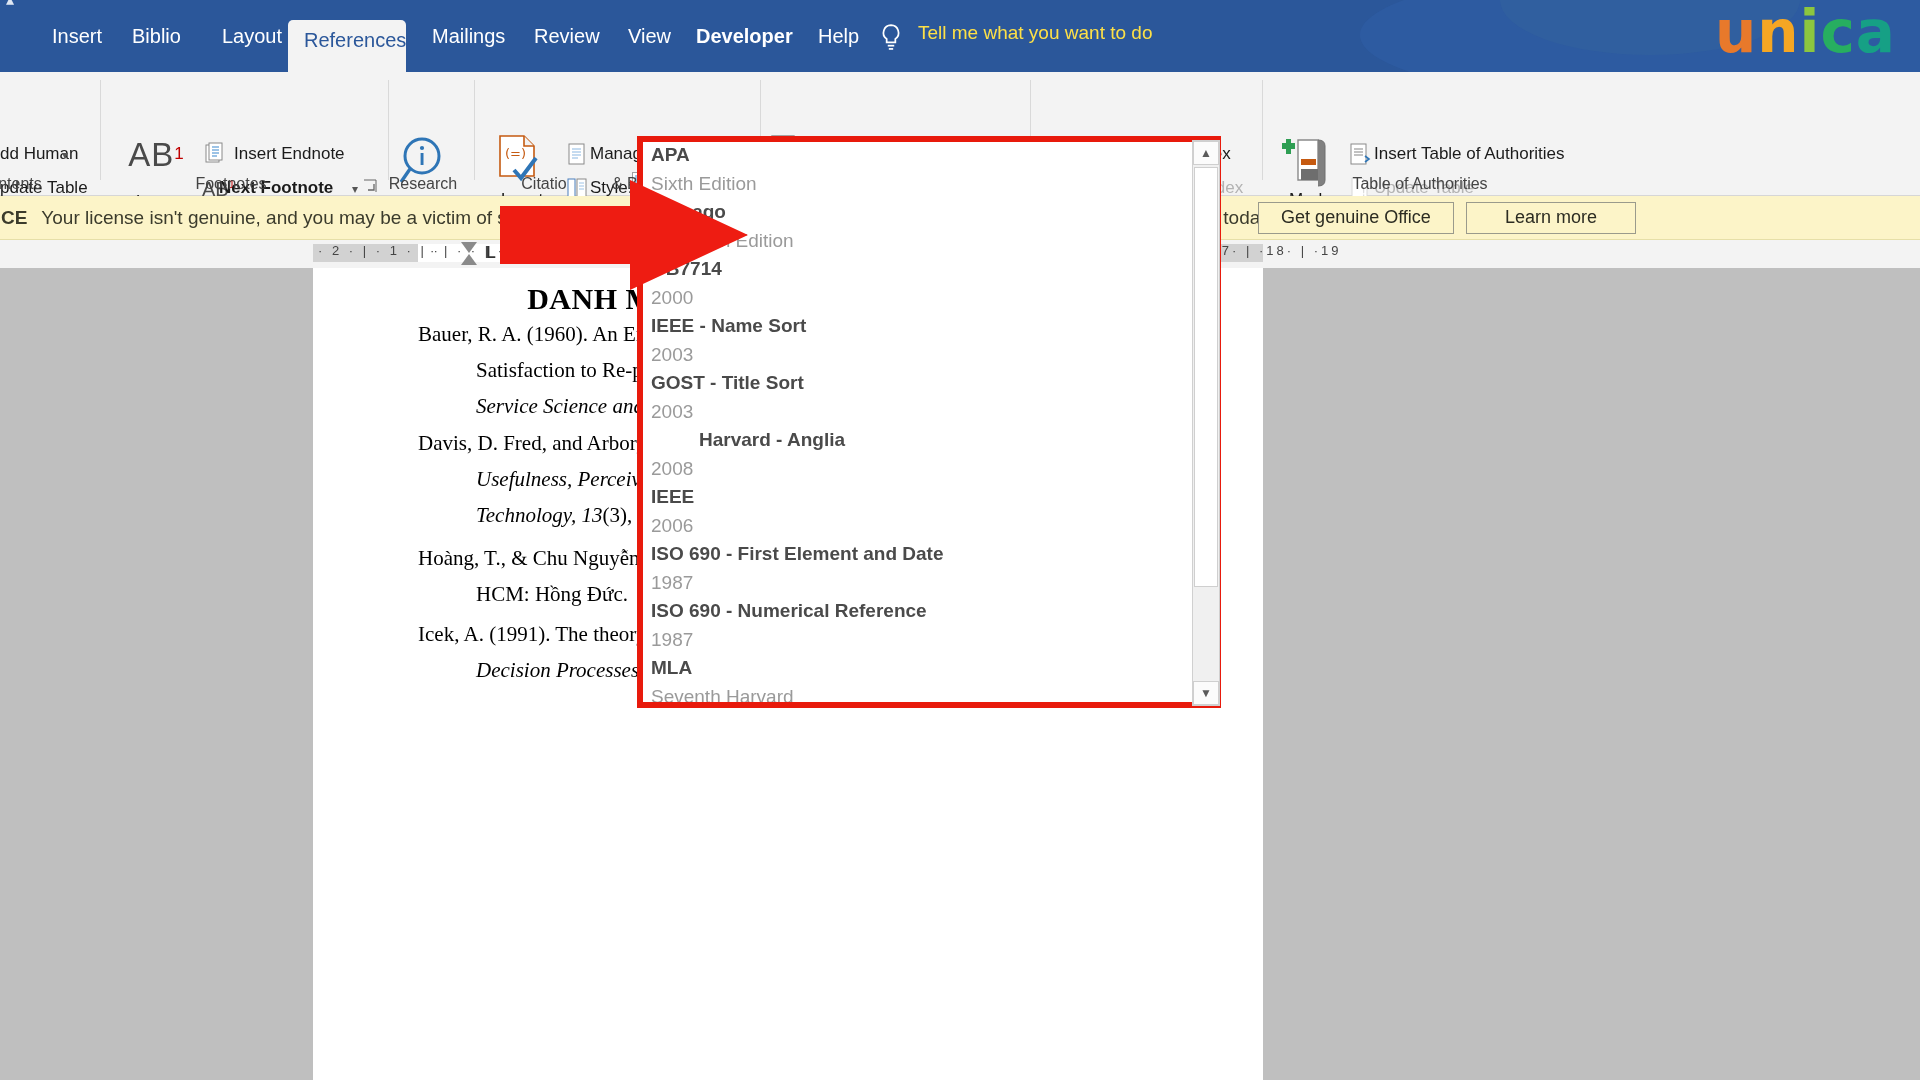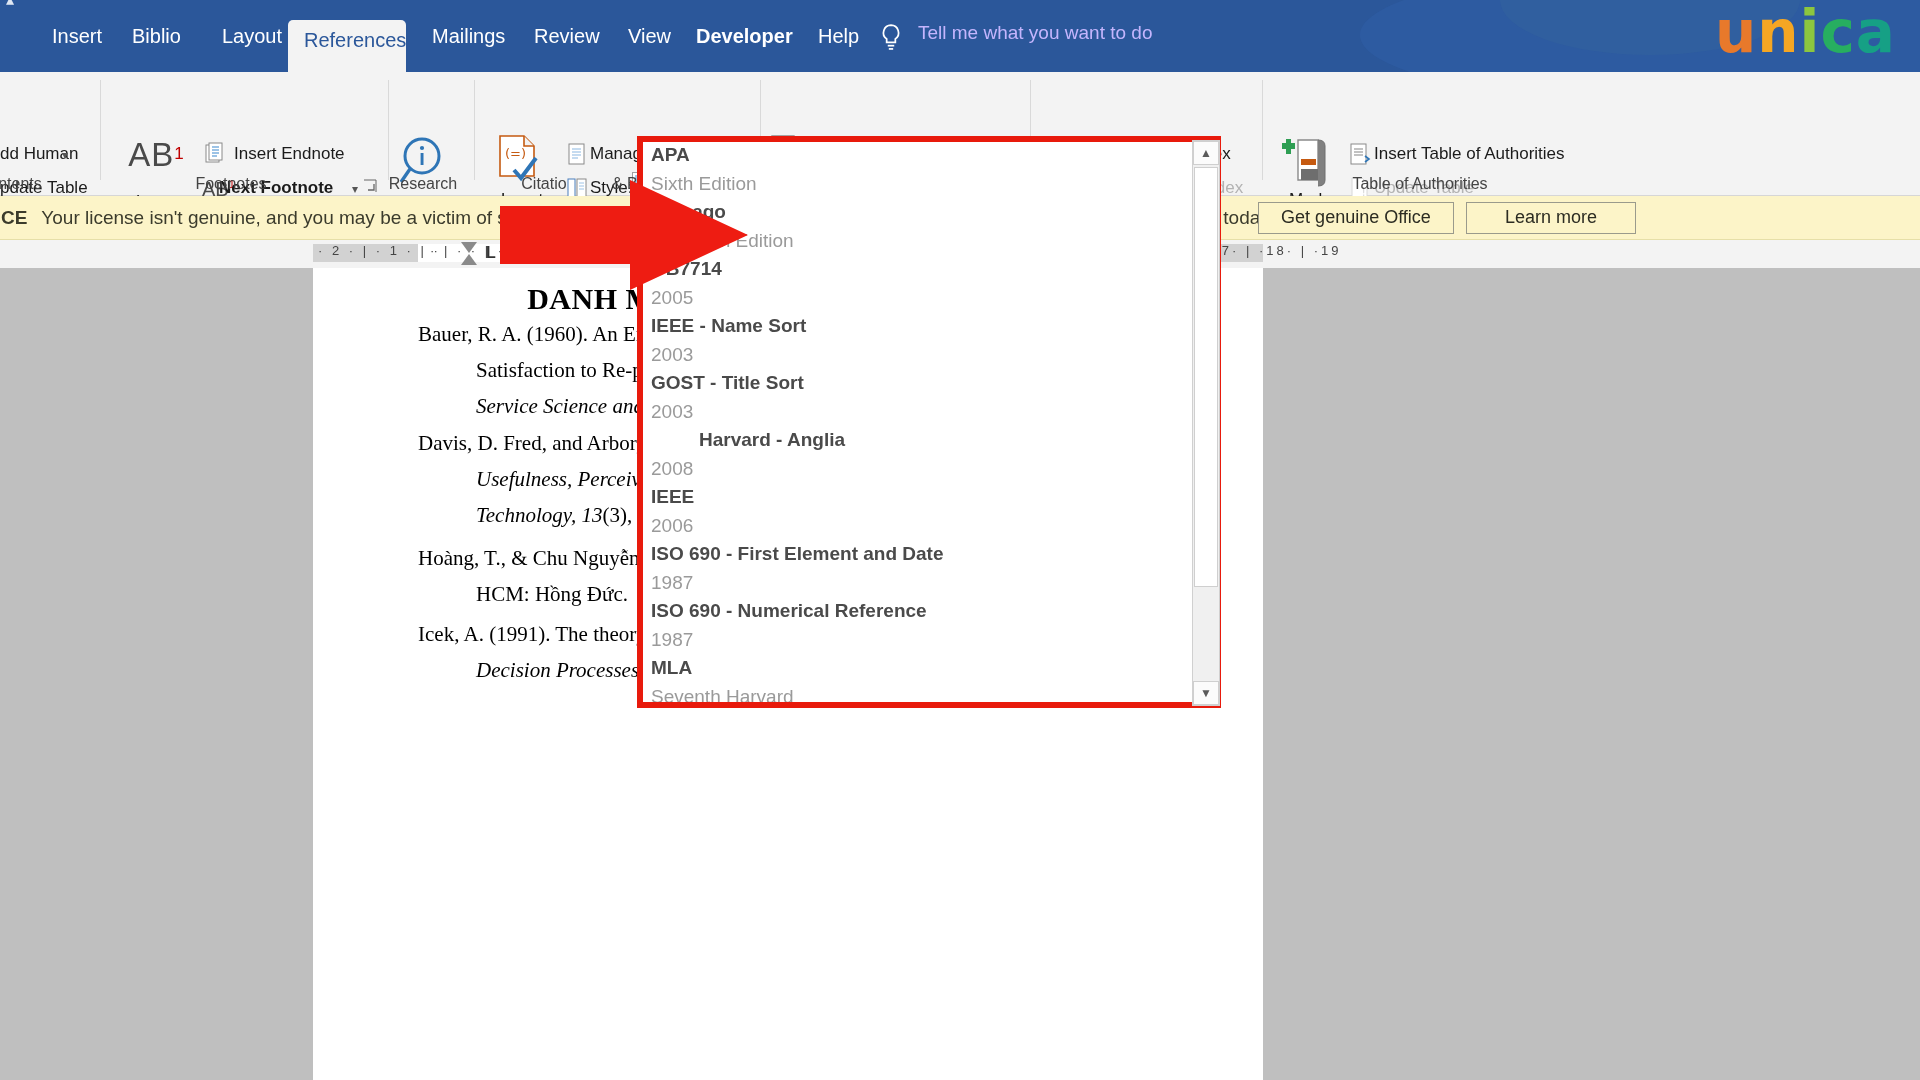--- a/index.html
+++ b/index.html
@@ -26,21 +26,21 @@
   .tab{
     position:absolute; top:20px; height:52px; color:#fff;
     font-size:20px; line-height:32px; padding:0 16px; white-space:nowrap;
     cursor:pointer;
   }
   .tab.active{
     background:#F3F3F3; color:#2B579A; border-radius:5px 5px 0 0;
     padding-top:0; top:20px; line-height:40px; height:52px;
   }
   #tellme{
-    position:absolute; top:22px; color:#c4b5fd; font-size:19px; white-space:nowrap;
+    position:absolute; top:22px; color:#fde047; font-size:19px; white-space:nowrap;
   }
   #bulb-icon{ position:absolute; top:22px; left:878px; width:26px; height:30px;}
   
   #unica-logo{
     position:absolute; right:24px; top:-2px; font-size:58px; font-weight:bold;
     letter-spacing:1px; font-family:"DejaVu Sans", sans-serif;
   }
   #unica-logo .u{color:#E8792B;}
   #unica-logo .n{color:#F5A623;}
   #unica-logo .i{color:#8CC63F;}
@@ -451,21 +451,21 @@
   <polygon points="0,26 130,26 130,0 248,55 130,110 130,84 0,84" fill="#EE1C12"></polygon>
 </svg>
 
 <div id="style-dropdown">
   <div id="dd-list" style="width: 580px;">
       <div class="dd-item dd-name" style="top: 2px;">APA</div>
       <div class="dd-item dd-sub" style="top: 31px;">Sixth Edition</div>
       <div class="dd-item dd-name" style="top: 59px;">Chicago</div>
       <div class="dd-item dd-sub" style="top: 88px;">Sixteenth Edition</div>
       <div class="dd-item dd-name" style="top: 116px;">GB7714</div>
-      <div class="dd-item dd-sub" style="top: 145px;">2005</div>
+      <div class="dd-item dd-sub" style="top: 145px;">2000</div>
       <div class="dd-item dd-name" style="top: 173px;">IEEE - Name Sort</div>
       <div class="dd-item dd-sub" style="top: 202px;">2003</div>
       <div class="dd-item dd-name" style="top: 230px;">GOST - Title Sort</div>
       <div class="dd-item dd-sub" style="top: 259px;">2003</div>
       <div class="dd-item dd-name" style="top: 287px; margin-left: 48px;">Harvard - Anglia</div>
       <div class="dd-item dd-sub" style="top: 316px;">2008</div>
       <div class="dd-item dd-name" style="top: 344px;">IEEE</div>
       <div class="dd-item dd-sub" style="top: 373px;">2006</div>
       <div class="dd-item dd-name" style="top: 401px;">ISO 690 - First Element and Date</div>
       <div class="dd-item dd-sub" style="top: 430px;">1987</div>

